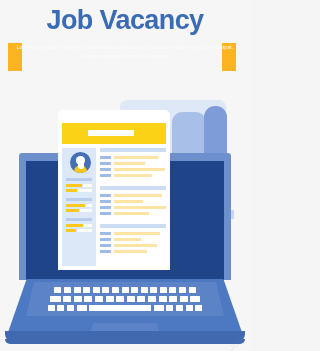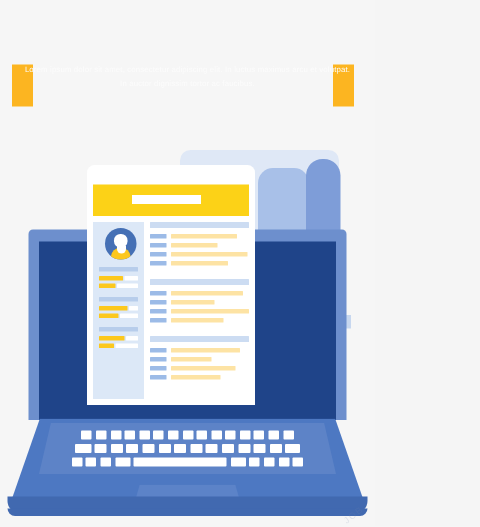--- a/index.html
+++ b/index.html
@@ -304,20 +304,21 @@
     transform: rotate(-38deg);
     letter-spacing: 1px;
     pointer-events: none;
   }
 </style>
 </head>
 <body>
 
 <div id="poster">
 
+  <div class="title">Job Vacancy</div>
 
   <div class="subtitle-wrap">
     <div class="accent-bar left"></div>
     <div class="accent-bar right"></div>
     <div class="subtitle-text">Lorem ipsum dolor sit amet, consectetur adipiscing elit. In luctus maximus arcu et volutpat. In auctor dignissim tortor ac faucibus.</div>
   </div>
 
   <div class="bg-paper-1"></div>
   <div class="bg-paper-2"></div>
   <div class="bg-paper-3b"></div>

